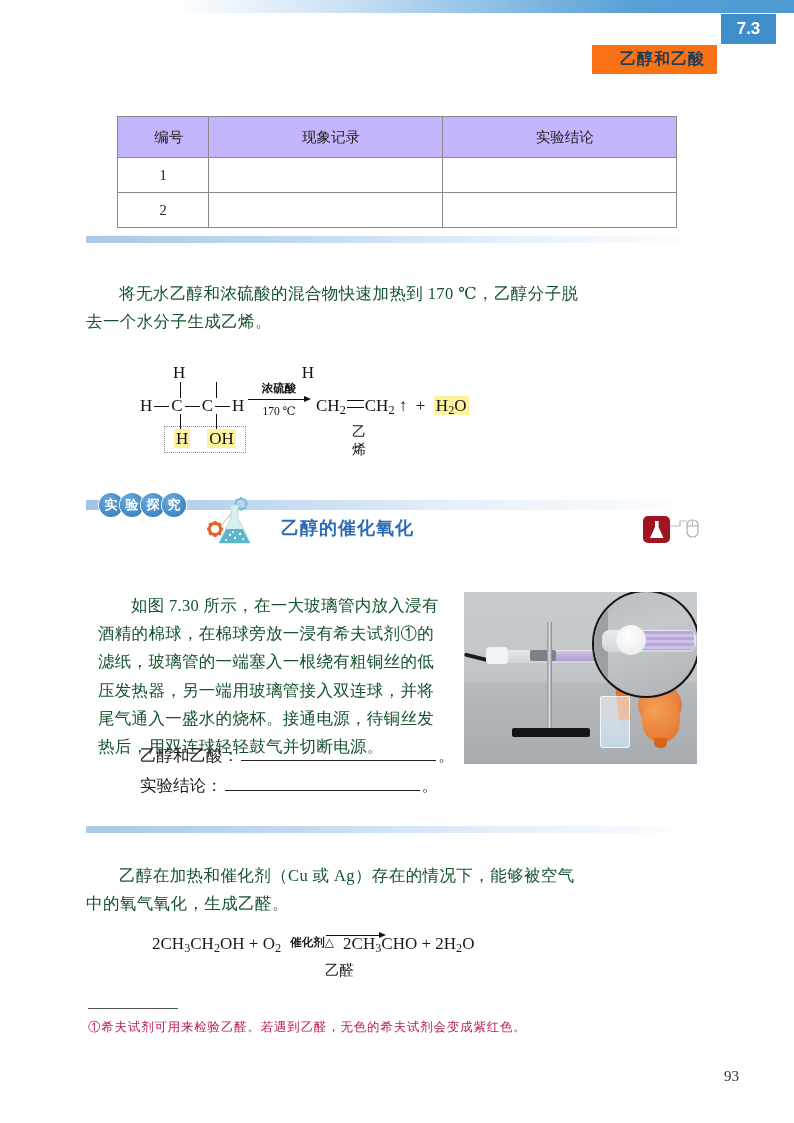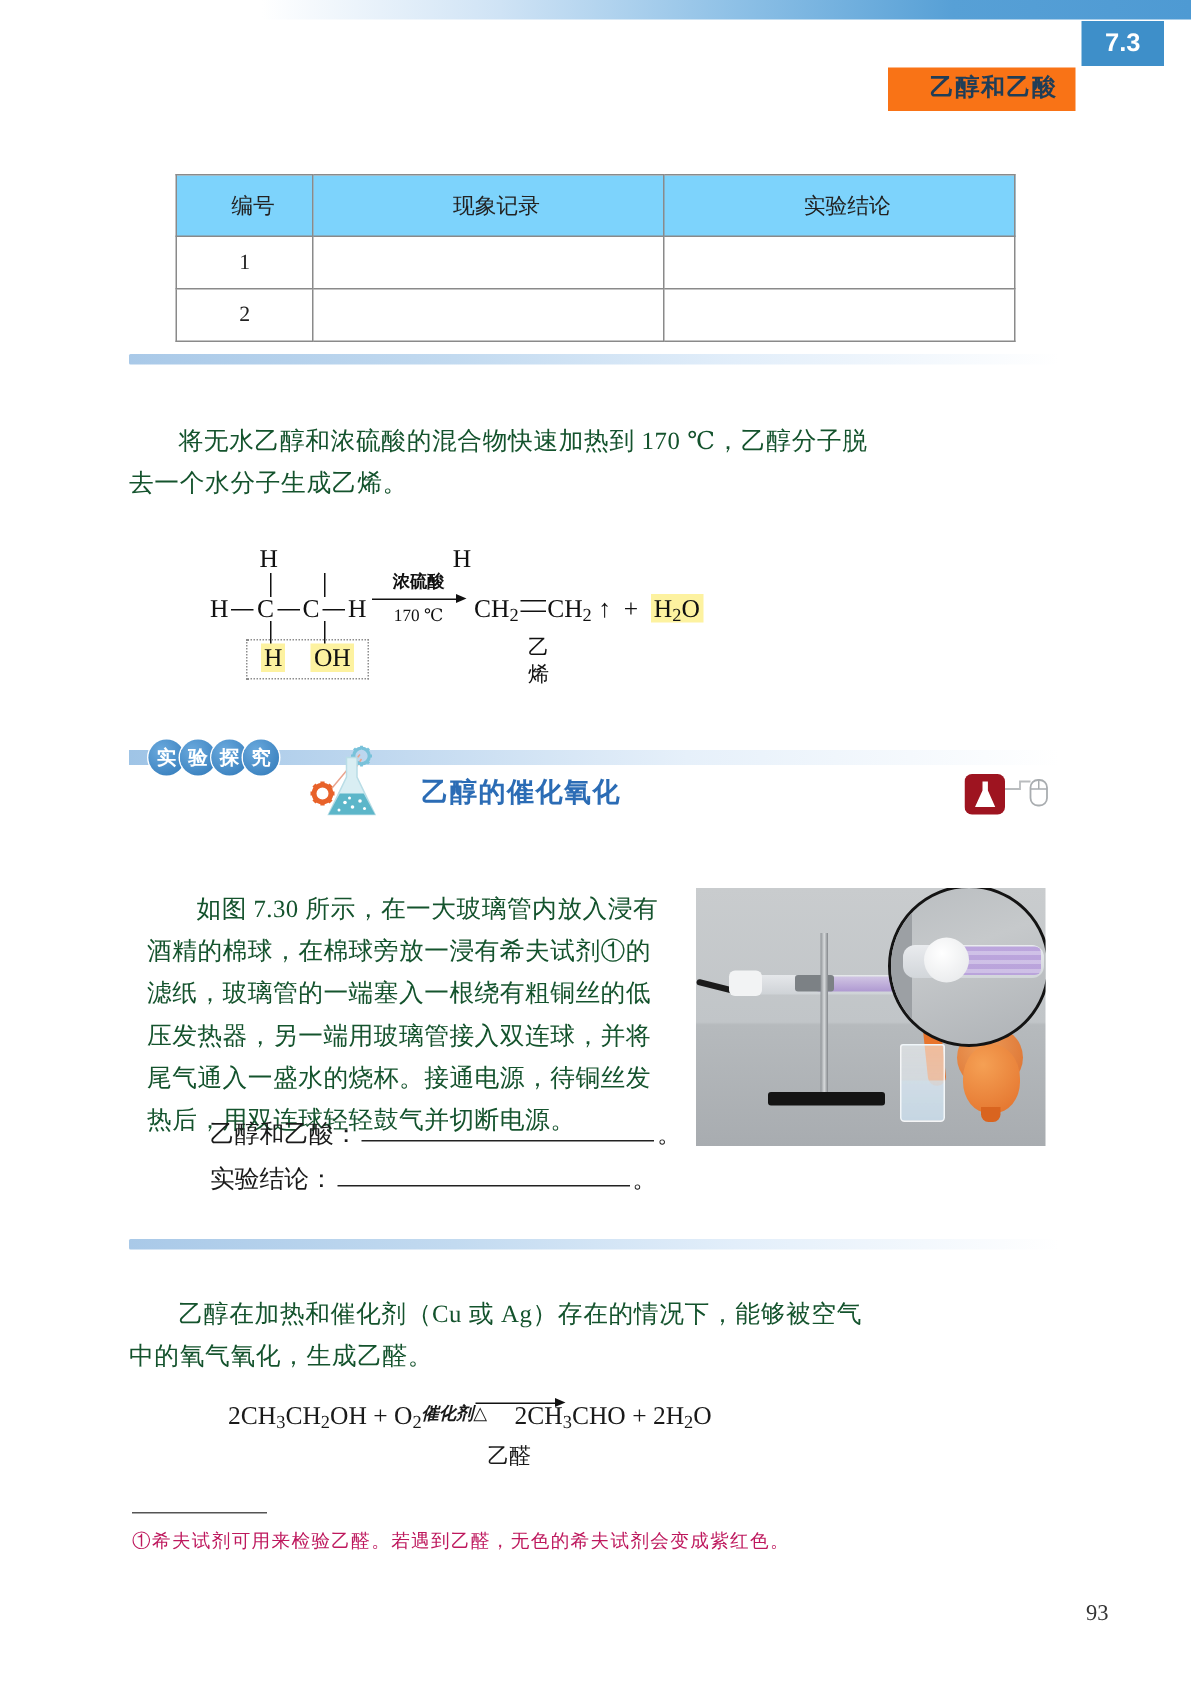--- a/index.html
+++ b/index.html
@@ -43,21 +43,21 @@
     font-family:"Liberation Serif","DejaVu Serif",serif;
   }
   .tbl td,.tbl th{
     border:1px solid #8a8a8a;
     height:32px;
     font-weight:normal;
     font-size:14.5px;
     text-align:center;
     color:#222;
   }
-  .tbl thead td{background:#7dd3fc;height:38px;padding-left:12px;}
+  .tbl thead td{background:#c4b5fd;height:38px;padding-left:12px;}
   .tbl .c1{width:83px;}
   .tbl .c2{width:238px;}
   .tbl .c3{width:239px;}
   
   .divider{
     position:absolute;left:86px;width:620px;height:7px;
     background:linear-gradient(to right,#a9c9e8 0%,#c2daf0 35%,#e2eefa 65%,#ffffff 100%);
     border-radius:1px;
   }
   #div1{top:236px;}
@@ -174,21 +174,21 @@
     left:128px;top:-2px;width:104px;height:104px;border-radius:50%;
     background:linear-gradient(160deg,#b9bdc0 0%,#c6c9cb 40%,#aeb2b6 100%);
     border:2px solid #141414;overflow:hidden;
   }
   .inset-tube{position:absolute;left:8px;top:38px;width:94px;height:22px;background:linear-gradient(to bottom,#e9ebee,#d2d6da);border-radius:8px;}
   .inset-purple{position:absolute;left:42px;top:39px;width:58px;height:19px;background:repeating-linear-gradient(to bottom,#b79edb 0 3px,#cdbde7 3px 6px);border-radius:4px;opacity:.9;}
   .inset-cotton{position:absolute;left:22px;top:33px;width:30px;height:30px;background:radial-gradient(circle at 40% 35%,#ffffff,#e4e6e8);border-radius:50%;}
   .inset-bar{position:absolute;left:0px;top:0px;width:14px;height:104px;background:#9ca0a4;}
   
   .eq2{position:absolute;left:152px;top:933px;font-size:17px;white-space:nowrap;}
-  .eq2 .arrowwrap{display:inline-block;width:62px;vertical-align:1px;position:relative;top:-2px;font-style:italic;}
+  .eq2 .arrowwrap{display:inline-block;width:62px;text-align:center;vertical-align:1px;position:relative;top:-2px;}
   .eq2 .arr-top{font-size:11.5px;font-family:"Liberation Sans","DejaVu Sans",sans-serif;font-weight:bold;line-height:13px;}
   .eq2 .arr-line{position:relative;height:10px;}
   .eq2 .arr-line:before{content:"";position:absolute;left:1px;top:4px;width:54px;height:1.4px;background:#111;}
   .eq2 .arr-line:after{content:"";position:absolute;left:54px;top:1.2px;border-left:7px solid #111;border-top:3.6px solid transparent;border-bottom:3.6px solid transparent;}
   .eq2 .arr-bot{font-size:12px;line-height:12px;}
   .eq2label{position:absolute;left:325px;top:961px;font-size:14.5px;}
   
   .fn-rule{position:absolute;left:88px;top:1008px;width:90px;border-top:1.3px solid #555;}
   .footnote{
     position:absolute;left:88px;top:1018px;width:560px;

